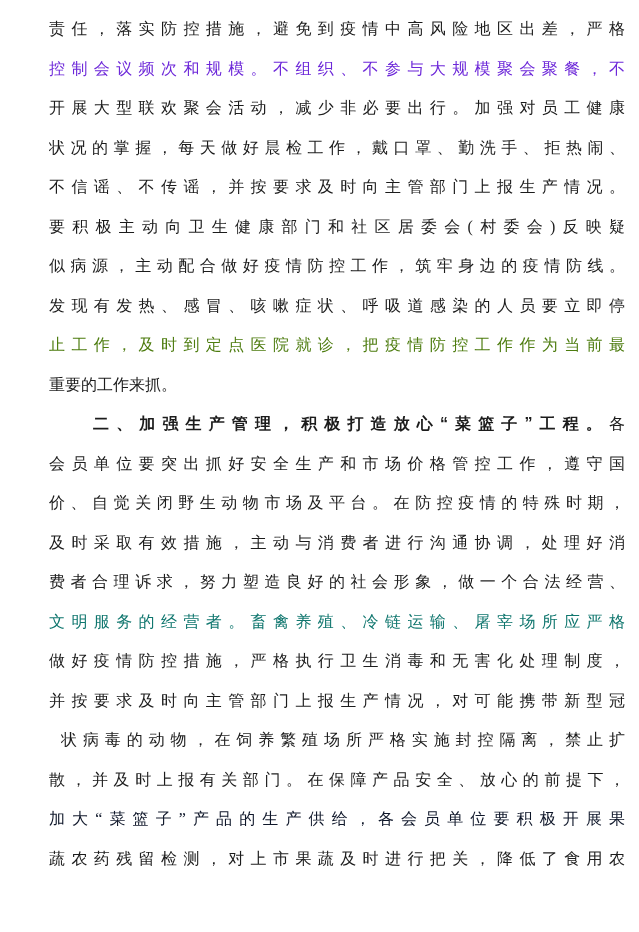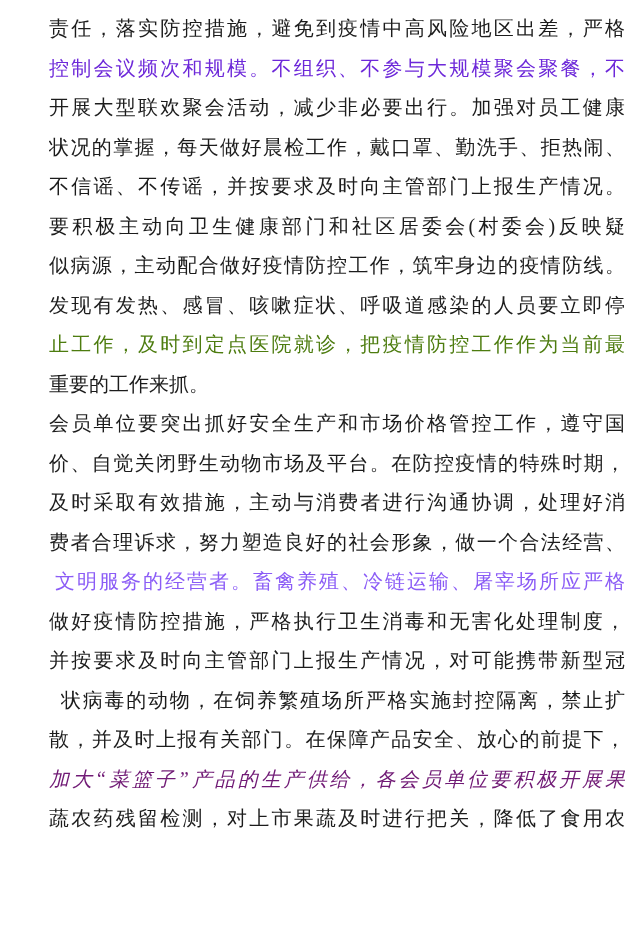--- a/index.html
+++ b/index.html
@@ -15,21 +15,21 @@
   .page {
     box-sizing: border-box;
     width: 639px;
     height: 932px;
     padding: 9px 14px 0 49px;
     background: #ffffff;
   }
   .line {
     height: 39.5px;
     line-height: 39.5px;
-    font-size: 20px;
+    font-size: 16px;
     font-family: "Liberation Serif", "DejaVu Serif", serif;
     color: #1c1c1c;
     text-align: justify;
     text-align-last: justify;
     overflow: hidden;
   }
   .line.short {
     text-align-last: left;
   }
   .line.indent {
@@ -48,24 +48,25 @@
     <div class="line" style="color: rgb(28, 28, 28);"><span class="seg">责任，落实防控措施，避免到疫情中高风险地区出差，严格</span></div>
     <div class="line" style="color: #6d28d9;"><span class="seg">控制会议频次和规模。不组织、不参与大规模聚会聚餐，不</span></div>
     <div class="line" style="color: rgb(28, 28, 28);"><span class="seg">开展大型联欢聚会活动，减少非必要出行。加强对员工健康</span></div>
     <div class="line" style="color: rgb(28, 28, 28);"><span class="seg">状况的掌握，每天做好晨检工作，戴口罩、勤洗手、拒热闹、</span></div>
     <div class="line" style="color: rgb(28, 28, 28);"><span class="seg">不信谣、不传谣，并按要求及时向主管部门上报生产情况。</span></div>
     <div class="line" style="color: rgb(28, 28, 28);"><span class="seg">要积极主动向卫生健康部门和社区居委会(村委会)反映疑</span></div>
     <div class="line" style="color: rgb(28, 28, 28);"><span class="seg">似病源，主动配合做好疫情防控工作，筑牢身边的疫情防线。</span></div>
     <div class="line" style="color: rgb(28, 28, 28);"><span class="seg">发现有发热、感冒、咳嗽症状、呼吸道感染的人员要立即停</span></div>
     <div class="line" style="color: #4d7c0f;"><span class="seg">止工作，及时到定点医院就诊，把疫情防控工作作为当前最</span></div>
     <div class="line short" style="color: rgb(28, 28, 28);"><span class="seg">重要的工作来抓。</span></div>
+    <div class="line indent" style="color: rgb(28, 28, 28);"><span class="seg bold">二、加强生产管理，积极打造放心“菜篮子”工程。</span><span class="seg">各</span></div>
     <div class="line" style="color: rgb(28, 28, 28);"><span class="seg">会员单位要突出抓好安全生产和市场价格管控工作，遵守国</span></div>
     <div class="line" style="color: rgb(28, 28, 28);"><span class="seg">价、自觉关闭野生动物市场及平台。在防控疫情的特殊时期，</span></div>
     <div class="line" style="color: rgb(28, 28, 28);"><span class="seg">及时采取有效措施，主动与消费者进行沟通协调，处理好消</span></div>
     <div class="line" style="color: rgb(28, 28, 28);"><span class="seg">费者合理诉求，努力塑造良好的社会形象，做一个合法经营、</span></div>
-    <div class="line" style="color: #8b5cf6; margin-left: 6px;"><span class="seg">文明服务的经营者。畜禽养殖、冷链运输、屠宰场所应严格</span></div>
+    <div class="line" style="color: #0f766e;"><span class="seg">文明服务的经营者。畜禽养殖、冷链运输、屠宰场所应严格</span></div>
     <div class="line" style="color: rgb(28, 28, 28);"><span class="seg">做好疫情防控措施，严格执行卫生消毒和无害化处理制度，</span></div>
     <div class="line" style="color: rgb(28, 28, 28);"><span class="seg">并按要求及时向主管部门上报生产情况，对可能携带新型冠</span></div>
     <div class="line" style="color: rgb(28, 28, 28); margin-left: 12px;"><span class="seg">状病毒的动物，在饲养繁殖场所严格实施封控隔离，禁止扩</span></div>
     <div class="line" style="color: rgb(28, 28, 28);"><span class="seg">散，并及时上报有关部门。在保障产品安全、放心的前提下，</span></div>
-    <div class="line" style="color: #701a75; font-style: italic;"><span class="seg">加大“菜篮子”产品的生产供给，各会员单位要积极开展果</span></div>
+    <div class="line" style="color: #0f172a;"><span class="seg">加大“菜篮子”产品的生产供给，各会员单位要积极开展果</span></div>
     <div class="line" style="color: rgb(28, 28, 28);"><span class="seg">蔬农药残留检测，对上市果蔬及时进行把关，降低了食用农</span></div>
   </div>
 
 </body></html>

